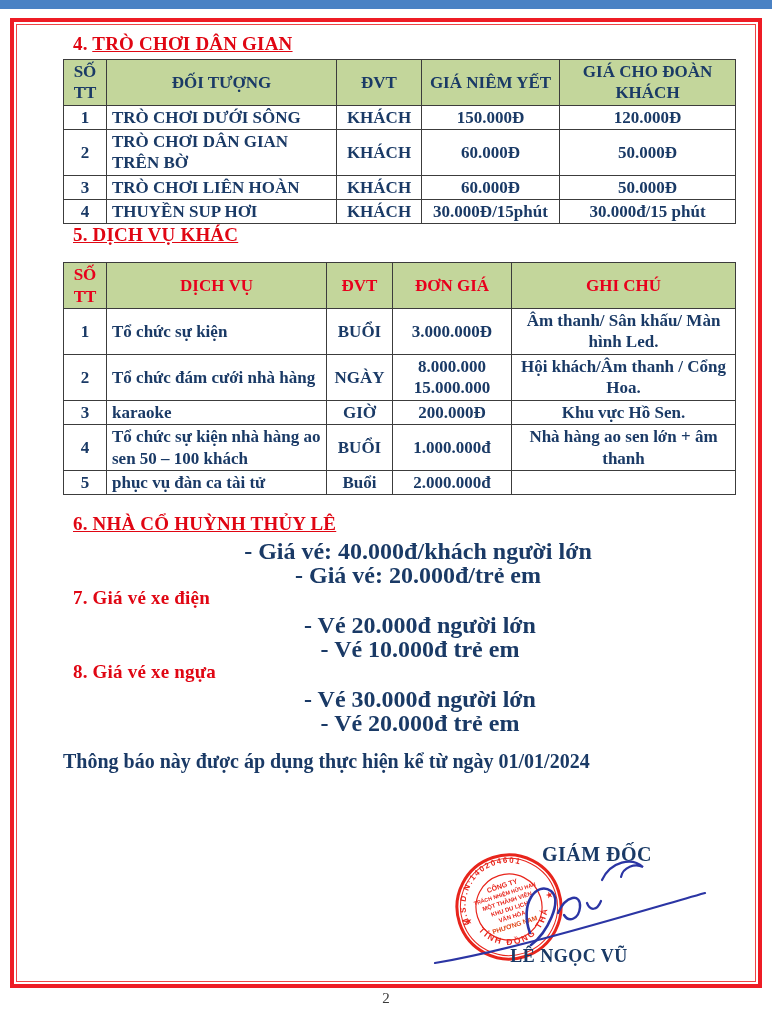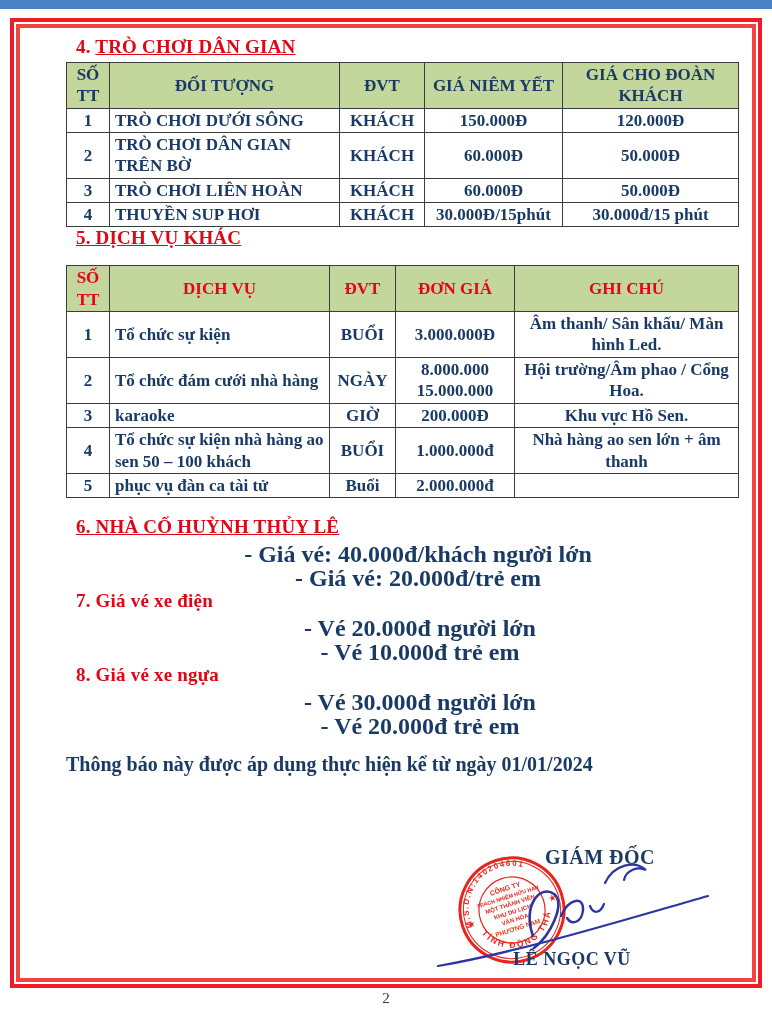--- a/index.html
+++ b/index.html
@@ -3,21 +3,21 @@
 <meta charset="utf-8">
 <style>
   * { margin:0; padding:0; box-sizing:border-box; }
   html,body { background:#fff; }
   .page {
     position:relative; width:772px; height:1030px; background:#fff;
     font-family:"Liberation Serif", serif; overflow:hidden;
   }
   .top-bar { position:absolute; top:0; left:0; width:772px; height:9px; background:#4a82c4; }
   .frame-outer { position:absolute; left:10px; top:18px; right:10px; bottom:42px; border:4px solid #ee1c25; }
-  .frame-inner { position:absolute; inset:2px; border:4px solid #ef4444; }
+  .frame-inner { position:absolute; inset:2px; border:1px solid #ef4444; }
   .content { position:absolute; inset:0; padding:8px 16px 0 46px; }
 
   h2.sec-heading {
     font-size:19px; font-weight:bold; color:#e00613; margin:0 0 4px 10px; letter-spacing:.2px;
   }
   h2.sec-heading .u { text-decoration:underline; }
   h2.indent6 { margin-top:18px; }
 
   table.price { border-collapse:collapse; width:672px; table-layout:fixed;padding-left:11px; }
   table.price td, table.price th {
@@ -136,21 +136,21 @@
             <td>BUỔI</td>
             <td>3.000.000Đ</td>
             <td>Âm thanh/ Sân khấu/ Màn hình Led.</td>
           </tr>
           <tr class="h2">
             <td>2</td>
             <td class="left">Tổ chức đám cưới nhà hàng</td>
             <td>NGÀY</td>
             <td class="pre">8.000.000
 15.000.000</td>
-            <td>Hội trường/Âm phao / Cổng Hoa.</td>
+            <td>Hội khách/Âm thanh / Cổng Hoa.</td>
           </tr>
           <tr class="h1">
             <td>3</td>
             <td class="left">karaoke</td>
             <td>GIỜ</td>
             <td>200.000Đ</td>
             <td>Khu vực Hồ Sen.</td>
           </tr>
           <tr class="h2">
             <td>4</td>

